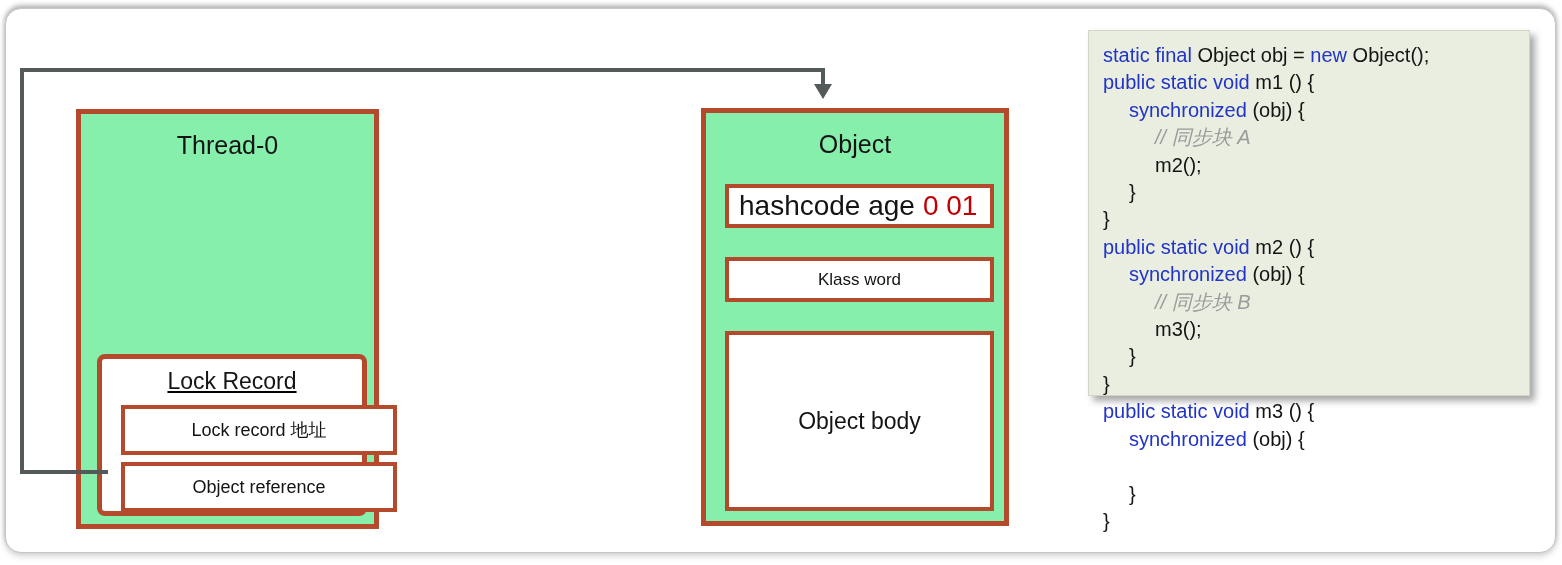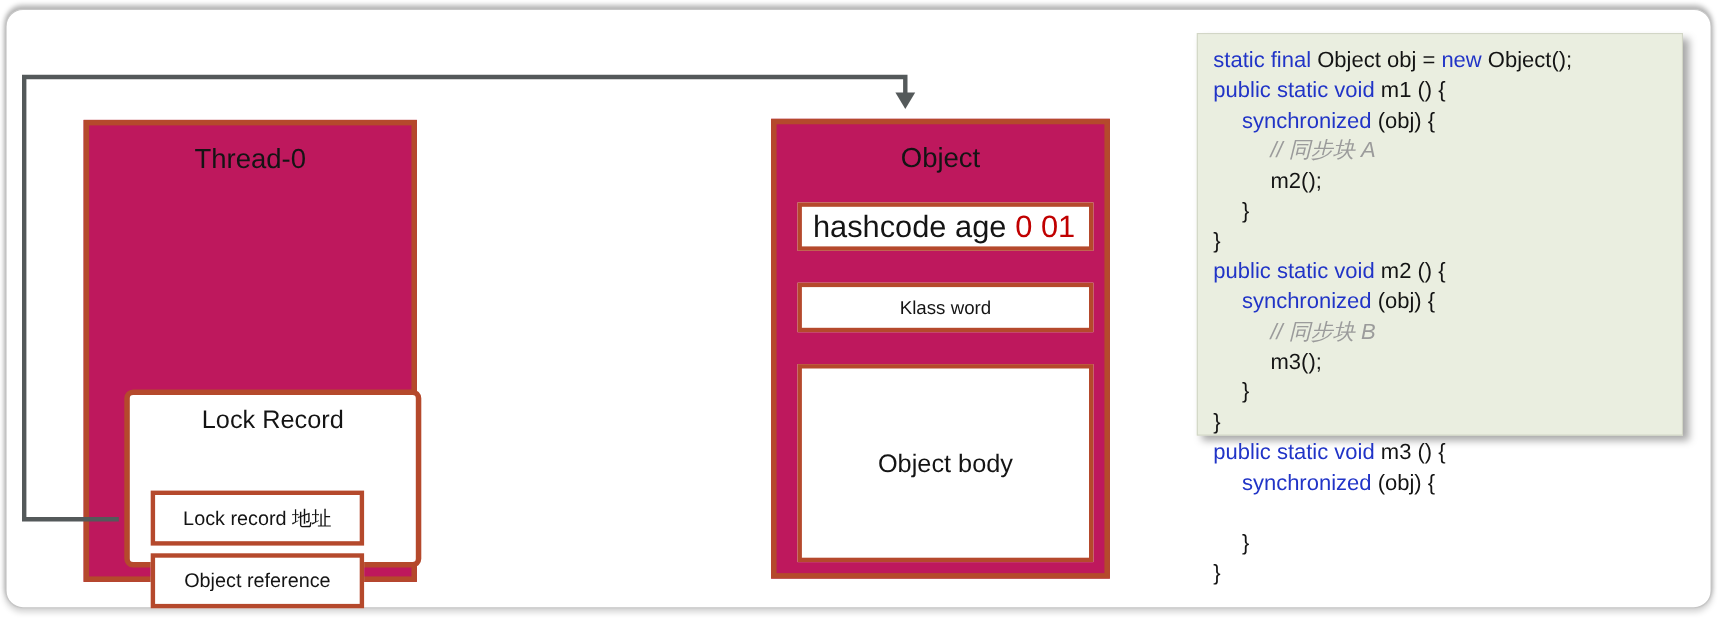--- a/index.html
+++ b/index.html
@@ -14,31 +14,31 @@
   html,body{width:1562px;height:565px;background:#fff;overflow:hidden;
     font-family:"Liberation Sans", sans-serif;}
   .stage{position:relative;width:1562px;height:565px;}
 
   
   .frame{position:absolute;left:5px;top:8px;width:1551px;height:545px;
     background:#fff;border:1px solid #c6c6c6;border-radius:16px;
     box-shadow:0 -3px 5px rgba(0,0,0,0.28), 0 3px 6px rgba(0,0,0,0.18);}
 
   
-  .redbox{position:absolute;border:5px solid var(--box-border);background:#be185d;}
+  .redbox{position:absolute;border:5px solid var(--box-border);background:#86efac;}
   .box-title{text-align:center;font-size:25px;color:#141414;padding-top:17px;}
 
   
   .thread-box{left:70px;top:100px;width:303px;height:420px;}
-  .lock-record{position:absolute;left:32px;top:240px;width:270px;height:162px;
-    border:5px solid var(--box-border);border-radius:8px;background:#fff;}
+  .lock-record{position:absolute;left:16px;top:240px;width:270px;height:162px;
+    border:5px solid var(--box-border);border-radius:8px;background:#fff;text-decoration:underline;}
   .lr-title{text-align:center;font-size:23px;color:#141414;padding-top:9px;}
-  .lr-row{position:absolute;left:19px;width:194px;height:50px;
+  .lr-row{position:absolute;left:19px;width:276px;height:50px;
     border:4px solid var(--box-border);display:flex;align-items:center;justify-content:center;
-    font-size:18px;color:#141414;background:#fff;margin-top:41px;}
+    font-size:18px;color:#141414;background:#fff;}
   .lr-row.r0{top:46px;}
   .lr-row.r1{top:103px;}
 
   
   .object-box{left:695px;top:99px;width:308px;height:418px;}
   .obj-row{position:absolute;left:19px;width:269px;border:4px solid var(--box-border);
     display:flex;align-items:center;background:#fff;color:#141414;}
   .obj-row.mark{top:71px;height:44px;font-size:28px;justify-content:flex-start;padding-left:10px;text-align:right;}
   .obj-row.mark .val{color:var(--value-red);margin-left:8px;}
   .obj-row.klass{top:144px;height:45px;font-size:17px;justify-content:center;}

